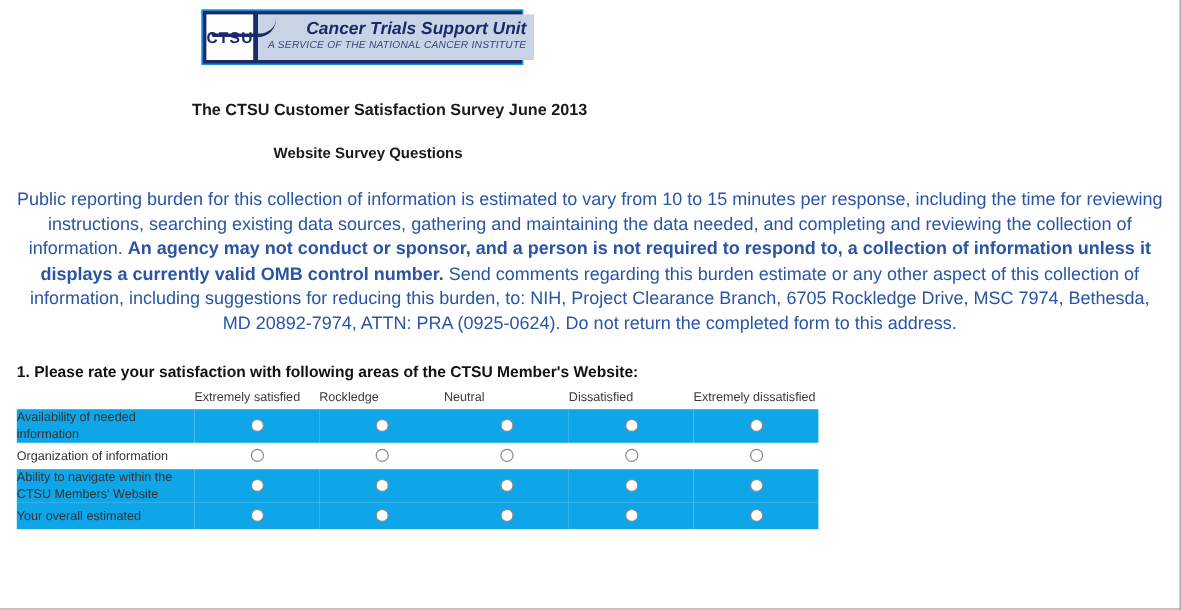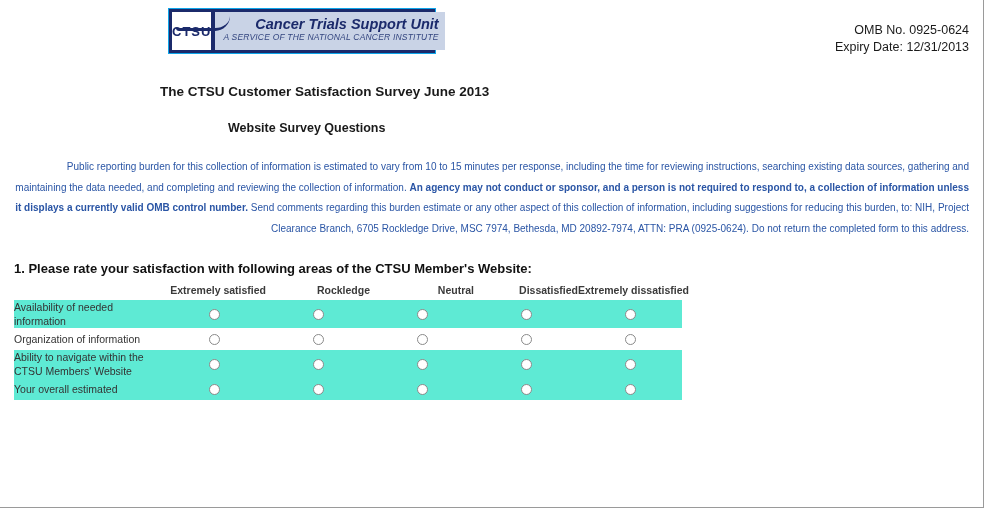--- a/index.html
+++ b/index.html
@@ -114,23 +114,23 @@
     margin: 22px 0 0 228px;
     font-size: 12.5px;
     font-weight: bold;
     color: #1a1a1a;
   }
 
   
   .burden {
     margin: 22px 14px 0 14px;
     color: #2a55a5;
-    font-size: 10px;
+    font-size: 15px;
     line-height: 20.5px;
-    text-align: right;
+    text-align: center;
   }
   .burden b { font-weight: bold; }
 
   
   .question {
     margin: 22px 0 0 14px;
     font-size: 13px;
     font-weight: bold;
     color: #111;
   }
@@ -139,32 +139,32 @@
   table.matrix {
     margin: 8px 0 0 14px;
     border-collapse: collapse;
     width: 668px;
     table-layout: fixed;
   }
   table.matrix col.label-col { width: 148px; }
   table.matrix col.opt-col { width: 104px; }
   table.matrix th {
     font-size: 10.5px;
-    font-weight: bold;
+    font-weight: normal;
     color: #3a3a3a;
-    text-align: right;
+    text-align: left;
     padding: 0 0 4px 0;
     white-space: nowrap;
   }
   table.matrix td {
     padding: 0;
     height: 22px;
     vertical-align: middle;
   }
-  table.matrix tr.shaded td { background: #5eead4; }
+  table.matrix tr.shaded td { background: #0ea5e9; }
   td.rowlabel {
     font-size: 10.5px;
     color: #333;
     padding: 4px 6px 4px 4px;
     line-height: 14px;
   }
   td.optcell { text-align: center; }
   .radio {
     display: inline-block;
     width: 11px;
@@ -185,24 +185,20 @@
     <div class="logo">
       <div class="logo-mark">
         <span class="swoosh"></span>
         <span class="ctsu-text">CTSU</span>
       </div>
       <div class="logo-words">
         <div class="logo-title">Cancer Trials Support Unit</div>
         <div class="logo-sub">A SERVICE OF THE NATIONAL CANCER INSTITUTE</div>
       </div>
     </div>
-    <div class="omb">
-      <div>OMB No. 0925-0624</div>
-      <div>Expiry Date: 12/31/2013</div>
-    </div>
   </div>
 
   <div class="survey-title">The CTSU Customer Satisfaction Survey June 2013</div>
   <div class="section-title">Website Survey Questions</div>
 
   <div class="burden"><span>Public reporting burden for this collection of information is estimated to vary from 10 to 15 minutes per response, including the time for reviewing instructions, searching existing data sources, gathering and maintaining the data needed, and completing and reviewing the collection of information.  </span><b>An agency may not conduct or sponsor, and a person is not required to respond to, a collection of information unless it displays a currently valid OMB control number.</b><span>  Send comments regarding this burden estimate or any other aspect of this collection of information, including suggestions for reducing this burden, to: NIH, Project Clearance Branch, 6705 Rockledge Drive, MSC 7974, Bethesda, MD 20892-7974, ATTN: PRA (0925-0624).  Do not return the completed form to this address.</span></div>
 
   <div class="question">1. Please rate your satisfaction with following areas of the CTSU Member's Website:</div>
 
   <table class="matrix">

